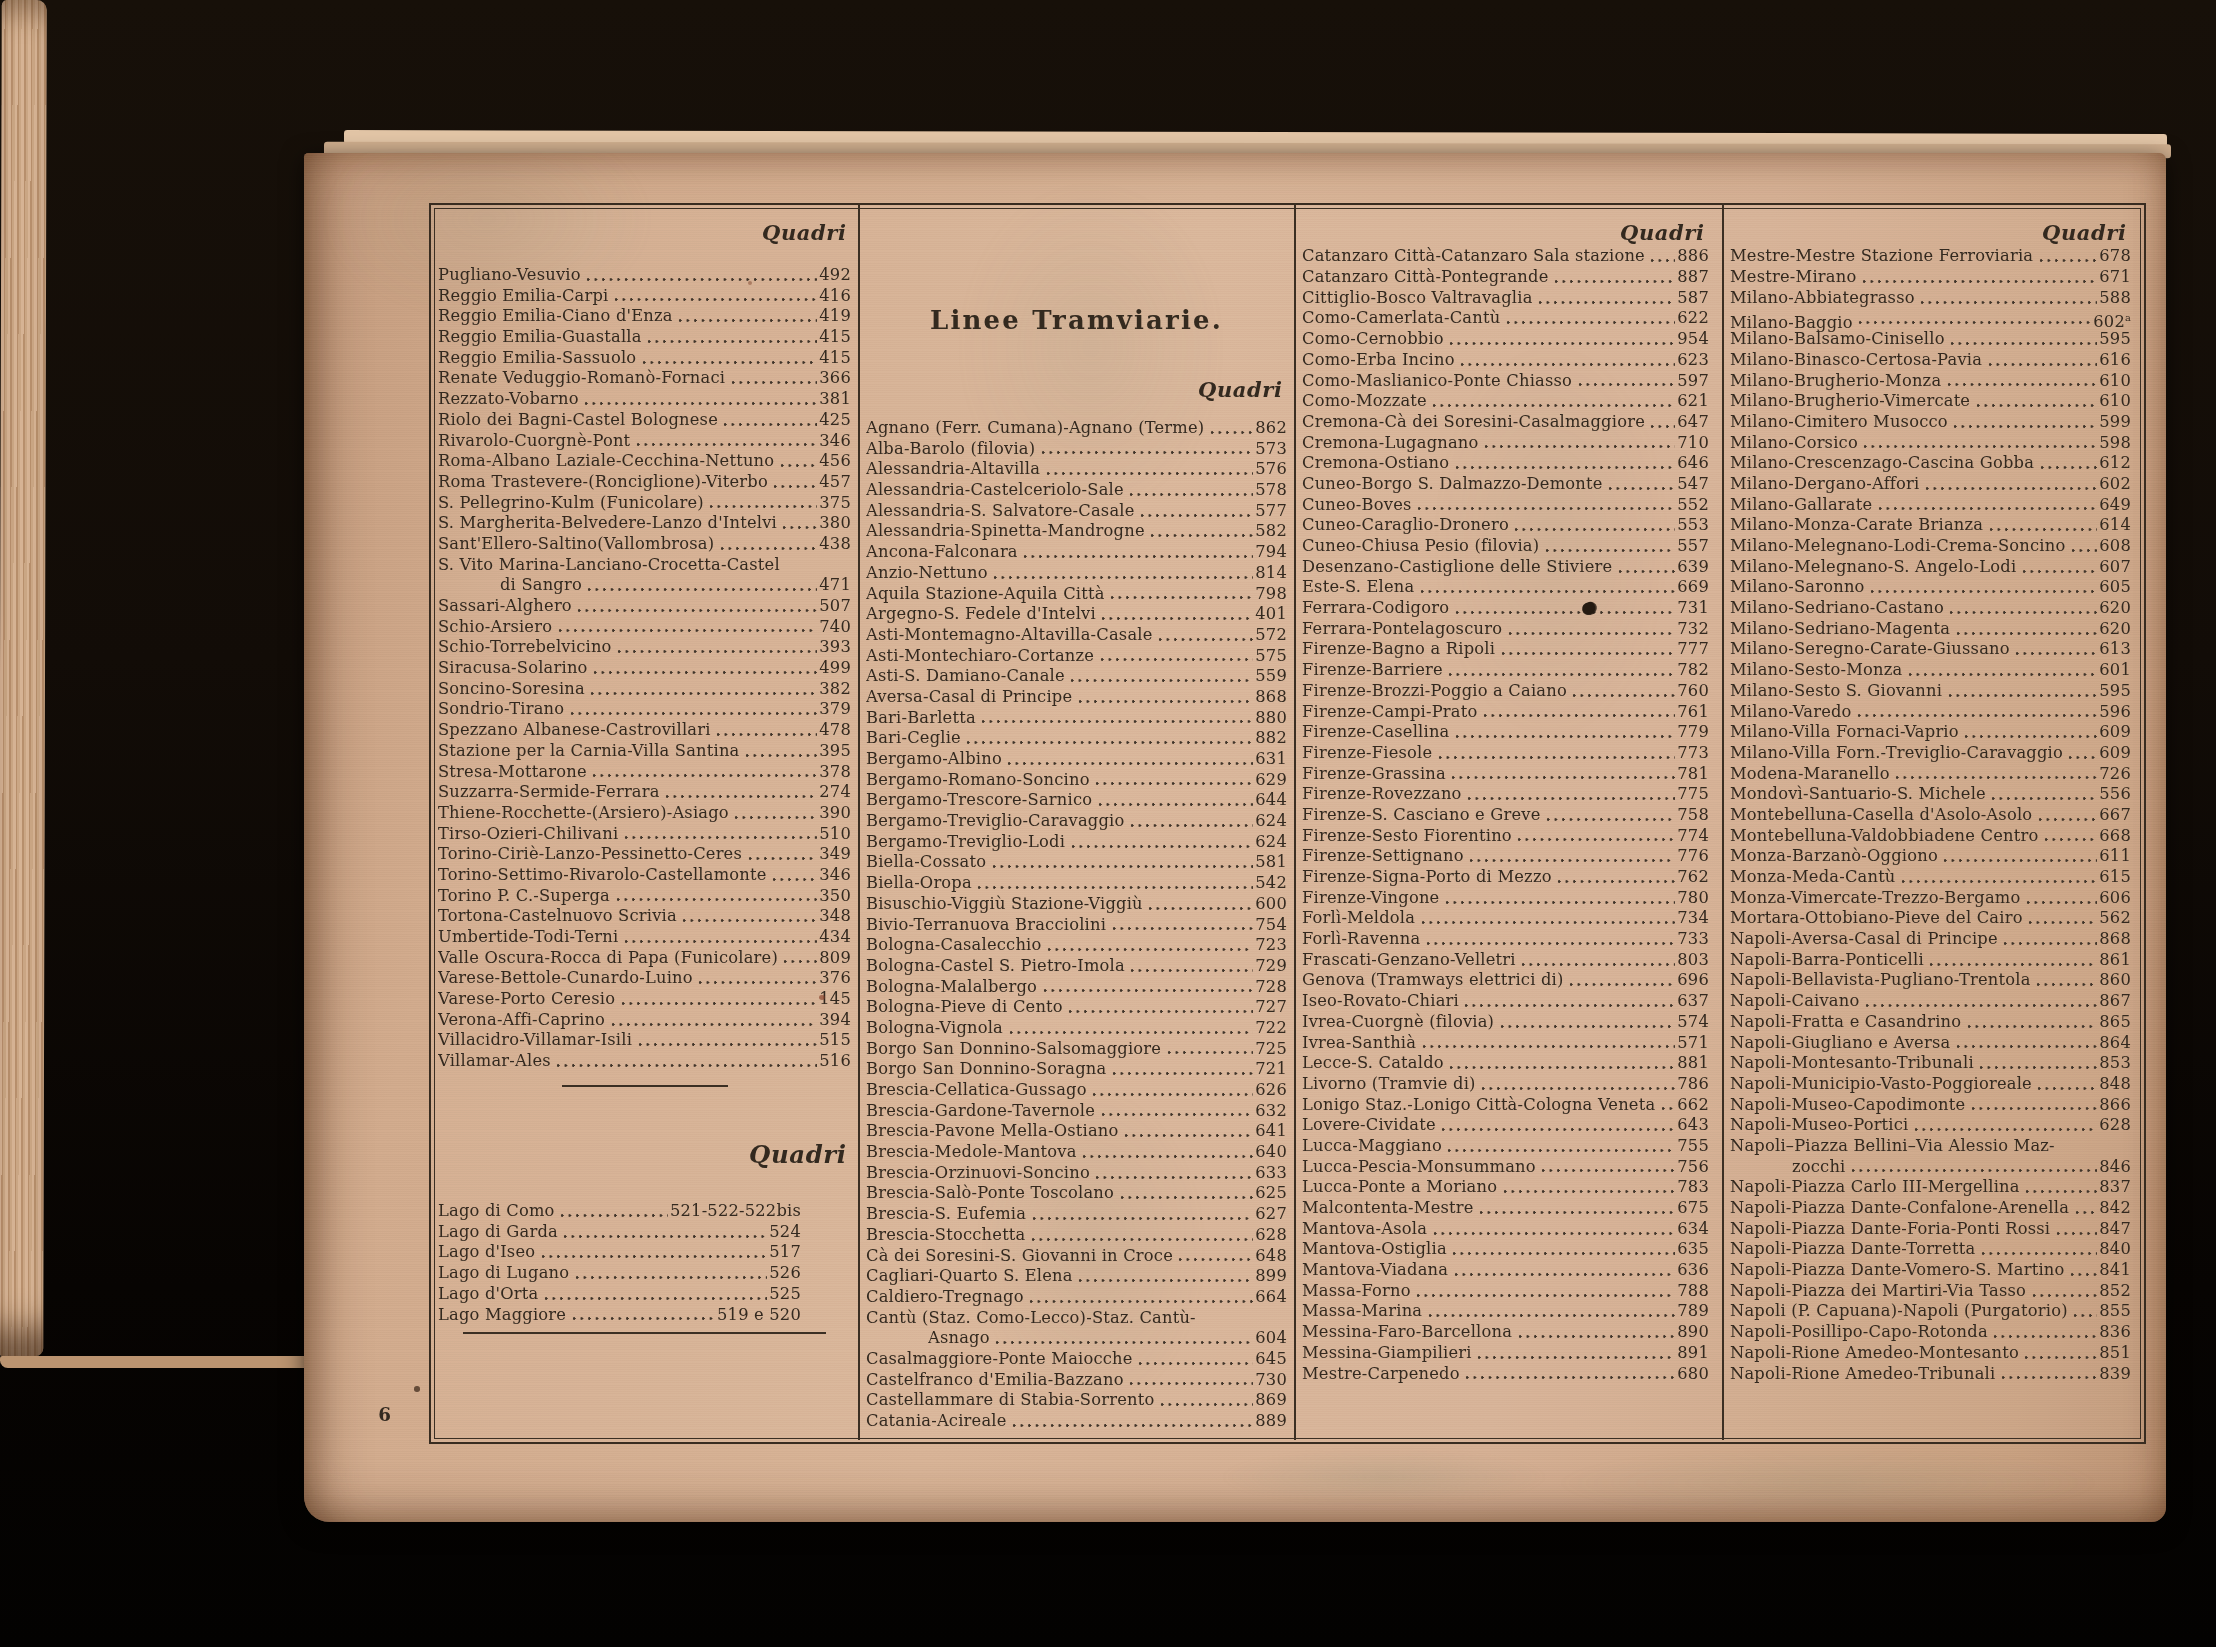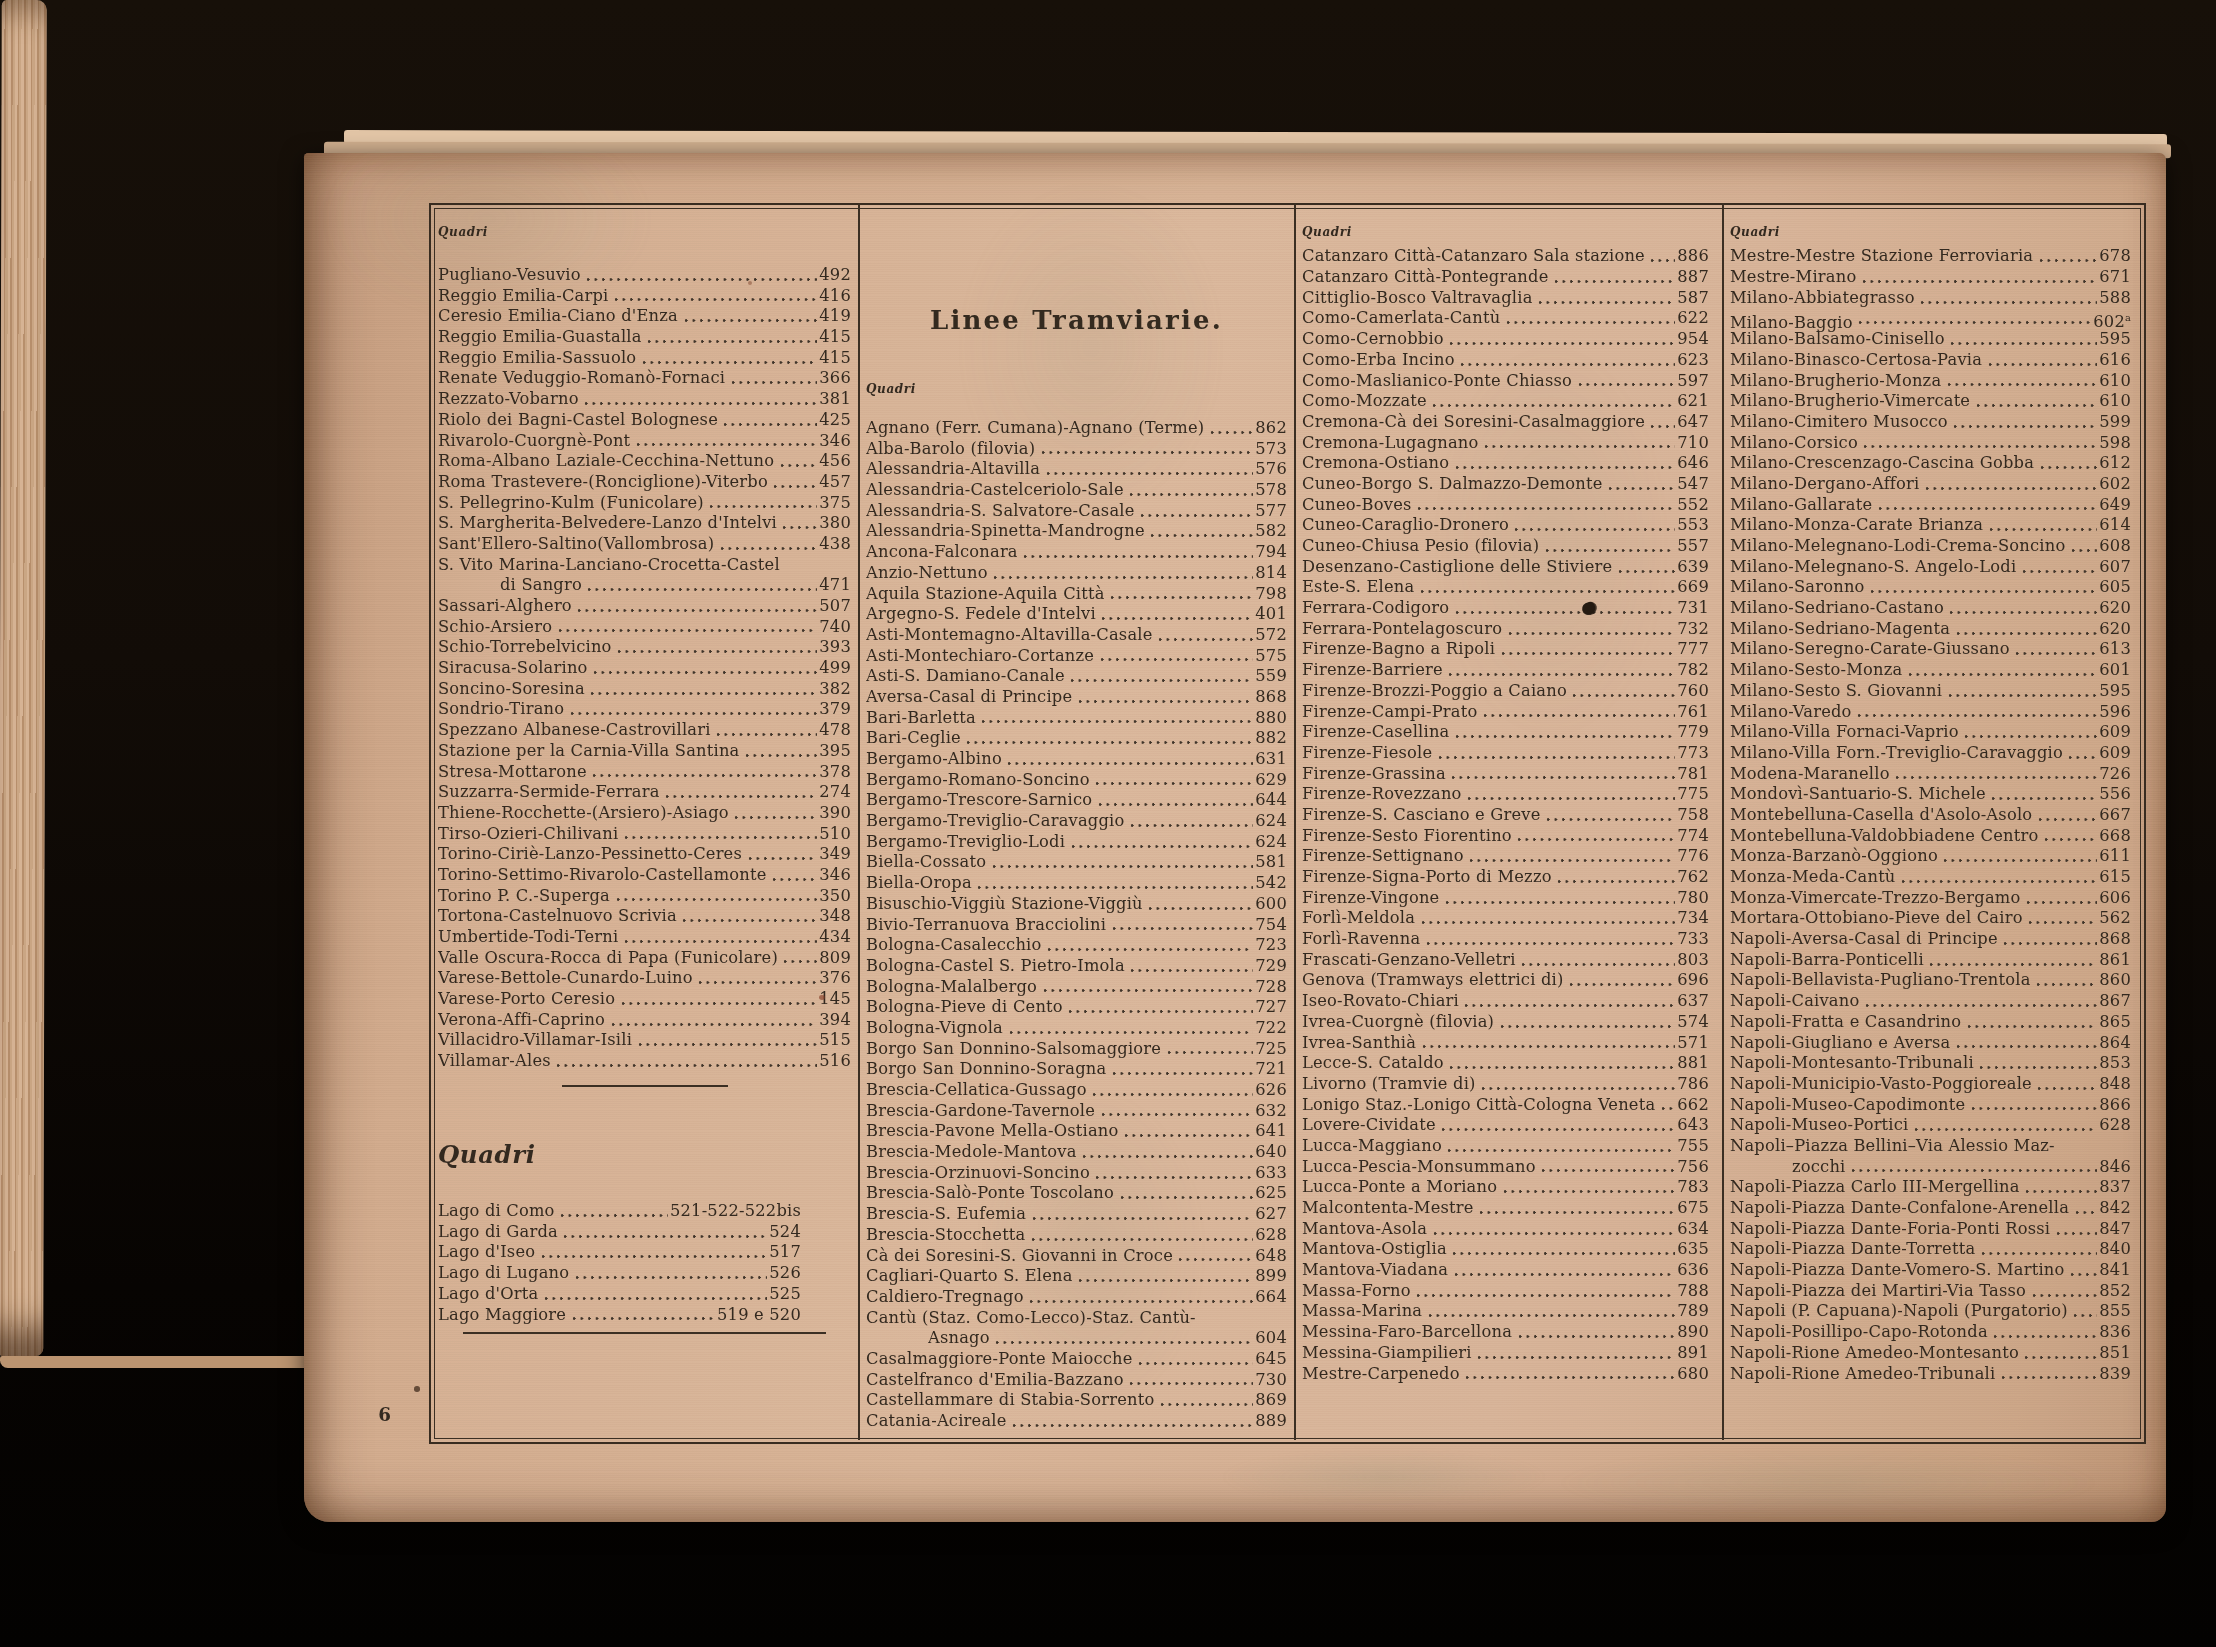--- a/index.html
+++ b/index.html
@@ -48,22 +48,22 @@
   .colsep{position:absolute;top:203px;height:1237px;width:1.7px;background:#3b2f23;}
   .sep-1{left:858px;} .sep-2{left:1294px;} .sep-3{left:1722px;}
 
   
   .col{position:absolute;top:203px;color:#33291f;}
   #col1{left:438px;width:413px;}
   #col2{left:866px;width:421px;}
   #col3{left:1302px;width:407px;}
   #col4{left:1730px;width:401px;}
 
-  .quadri{font-style:italic;font-weight:700;font-size:12px;line-height:19px;
-          letter-spacing:0.6px;padding-right:4.4px;}
+  .quadri{font-style:italic;font-weight:700;font-size:21px;line-height:19px;
+          text-align:right;letter-spacing:0.6px;padding-right:4.4px;}
   .section-title{font-weight:700;font-size:26px;line-height:39px;text-align:center;
                  letter-spacing:2.2px;color:#342a1f;}
   .rule{width:166px;border-top:2.2px solid #3b2f23;margin:13.3px auto 0;}
 
   .row{display:flex;align-items:baseline;height:20.7px;line-height:20.7px;
        font-size:16.3px;letter-spacing:0.2px;white-space:nowrap;}
   .row.indent{padding-left:62px;}
   .row .t{flex:0 1 auto;overflow:hidden;}
   .row .leader{flex:1 1 auto;align-self:stretch;min-width:4.4px;margin:0 2.2px 0 5.5px;
        background-image:radial-gradient(circle 1.4px at 2.2px 50%, #41352a 0 1.2px, rgba(0,0,0,0) 1.4px);
@@ -123,21 +123,21 @@
           <span class="t">Pugliano-Vesuvio</span>
           <span class="leader"></span>
           <span class="num">492</span>
         </div>
         <div class="row">
           <span class="t">Reggio Emilia-Carpi</span>
           <span class="leader"></span>
           <span class="num">416</span>
         </div>
         <div class="row">
-          <span class="t">Ceresio Emilia-Ciano d'Enza</span>
+          <span class="t">Reggio Emilia-Ciano d'Enza</span>
           <span class="leader"></span>
           <span class="num">419</span>
         </div>
         <div class="row">
           <span class="t">Reggio Emilia-Guastalla</span>
           <span class="leader"></span>
           <span class="num">415</span>
         </div>
         <div class="row">
           <span class="t">Reggio Emilia-Sassuolo</span>

